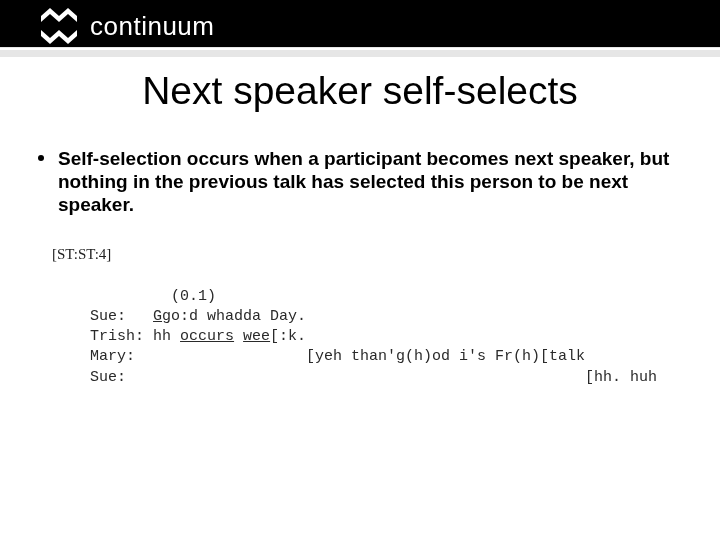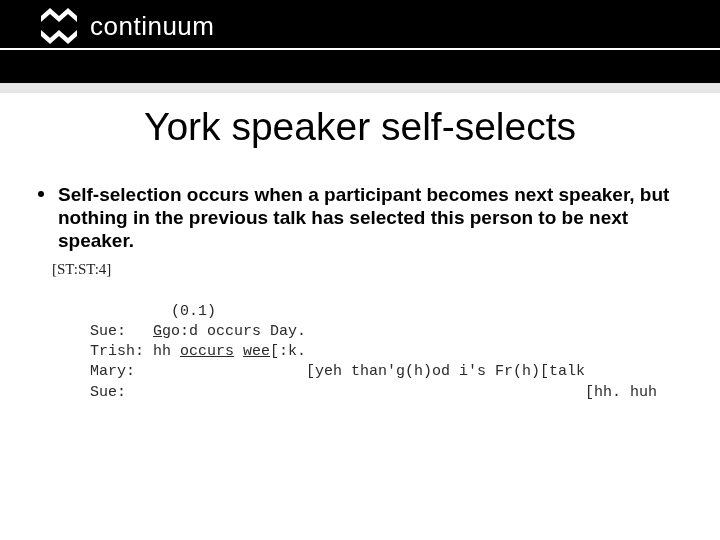--- a/index.html
+++ b/index.html
@@ -5,21 +5,21 @@
   * { margin: 0; padding: 0; box-sizing: border-box; }
   body {
     width: 720px;
     height: 540px;
     background: #fff;
     font-family: Arial, Helvetica, sans-serif;
     overflow: hidden;
   }
   .header {
     background: #000;
-    height: 83px;
+    height: 47px;
     position: relative;
   }
   .logo-row {
     display: flex;
     align-items: center;
     padding: 8px 0 0 38px;
     gap: 10px;
   }
   .logo-icon {
     width: 42px;
@@ -74,21 +74,21 @@
     border-radius: 50%;
     margin-top: 8px;
     flex-shrink: 0;
   }
   .bullet-text {
     font-size: 19px;
     line-height: 1.22;
     color: #000;
   }
   .transcript {
-    margin-top: 8px;
+    margin-top: 29px;
     padding-left: 22px;
     font-family: "Times New Roman", Times, serif;
   }
   .trans-id {
     font-size: 15px;
     color: #222;
   }
   .trans-block {
     margin-top: 24px;
     font-family: "Courier New", Courier, monospace;
@@ -113,28 +113,28 @@
         <path d="M 21 22 L 30 30 L 39 22 L 39 28 L 30 36 L 21 28 Z" fill="#fff"></path>
       </svg>
     </span>
     <span class="brand">continuum</span>
   </div>
   <div class="thin-line"></div>
 </div>
 <div class="gray-strip"></div>
 
 <div class="content">
-  <h1 class="title">York speaker self-selects</h1>
+  <h1 class="title">Next speaker self-selects</h1>
 
   <div class="bullet-block">
     <span class="bullet-dot"></span>
     <span class="bullet-text">Self-selection occurs when a participant becomes next speaker, but nothing in the previous talk has selected this person to be next speaker.</span>
   </div>
 
   <div class="transcript">
     <div class="trans-id">[ST:ST:4]</div>
     <div class="trans-block"><span>         <span>(0.1)</span></span>
-<span><span>Sue:</span>   <span class="u">G</span><span>go:d occurs Day.</span></span>
+<span><span>Sue:</span>   <span class="u">G</span><span>go:d whadda Day.</span></span>
 <span><span>Trish:</span> <span>hh </span><span class="u">occurs</span><span> </span><span class="u">wee</span><span>[:k.</span></span>
 <span><span>Mary:</span>                   <span>[yeh than'g(h)od i's Fr(h)[talk</span></span>
 <span><span>Sue:</span>                                                   <span>[hh. huh</span></span></div>
   </div>
 </div>
 
 </body></html>

